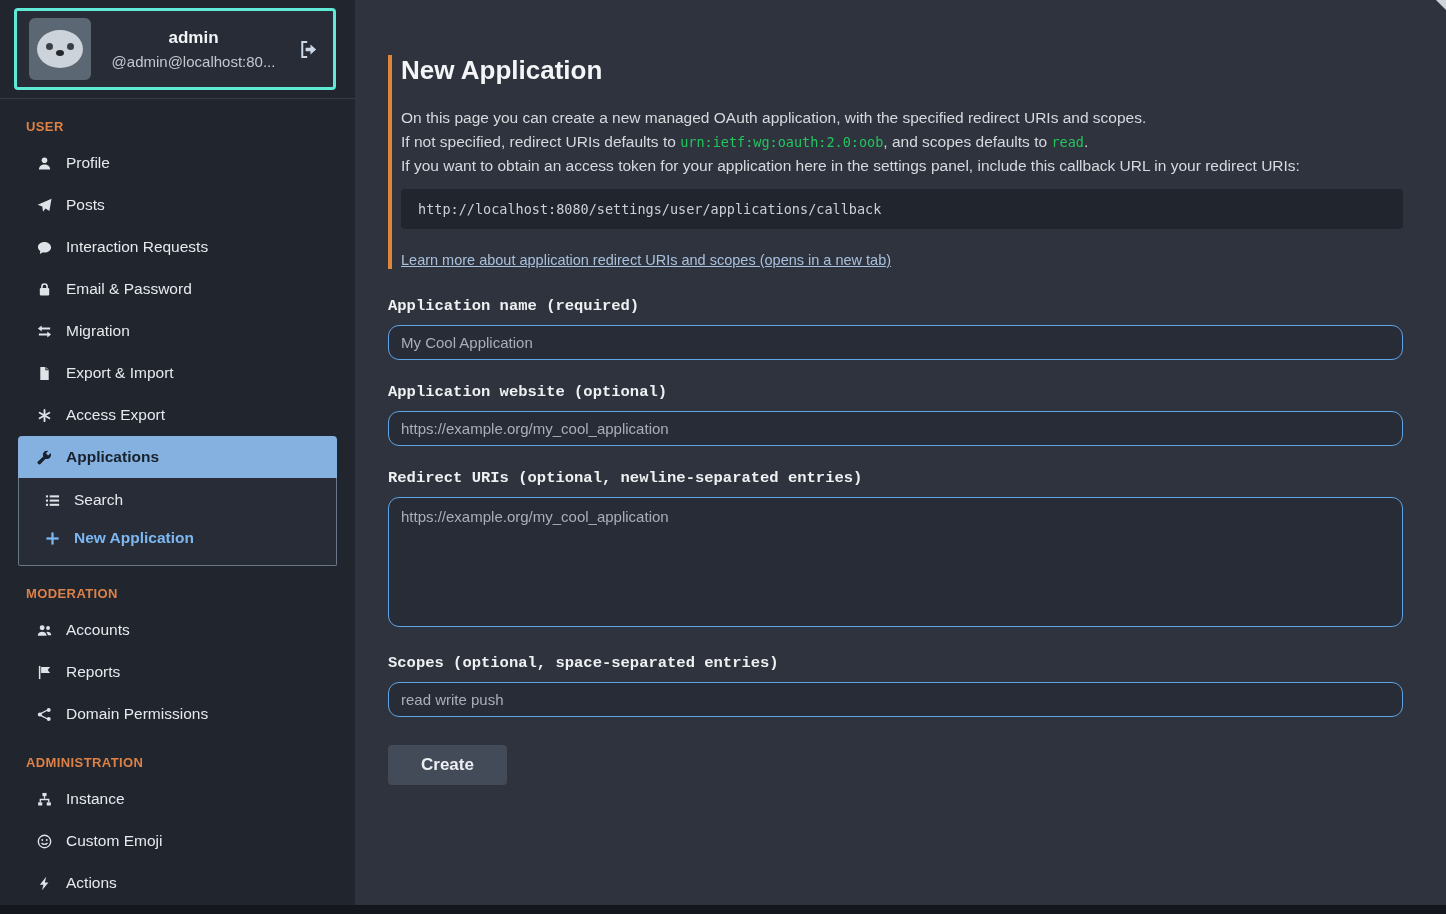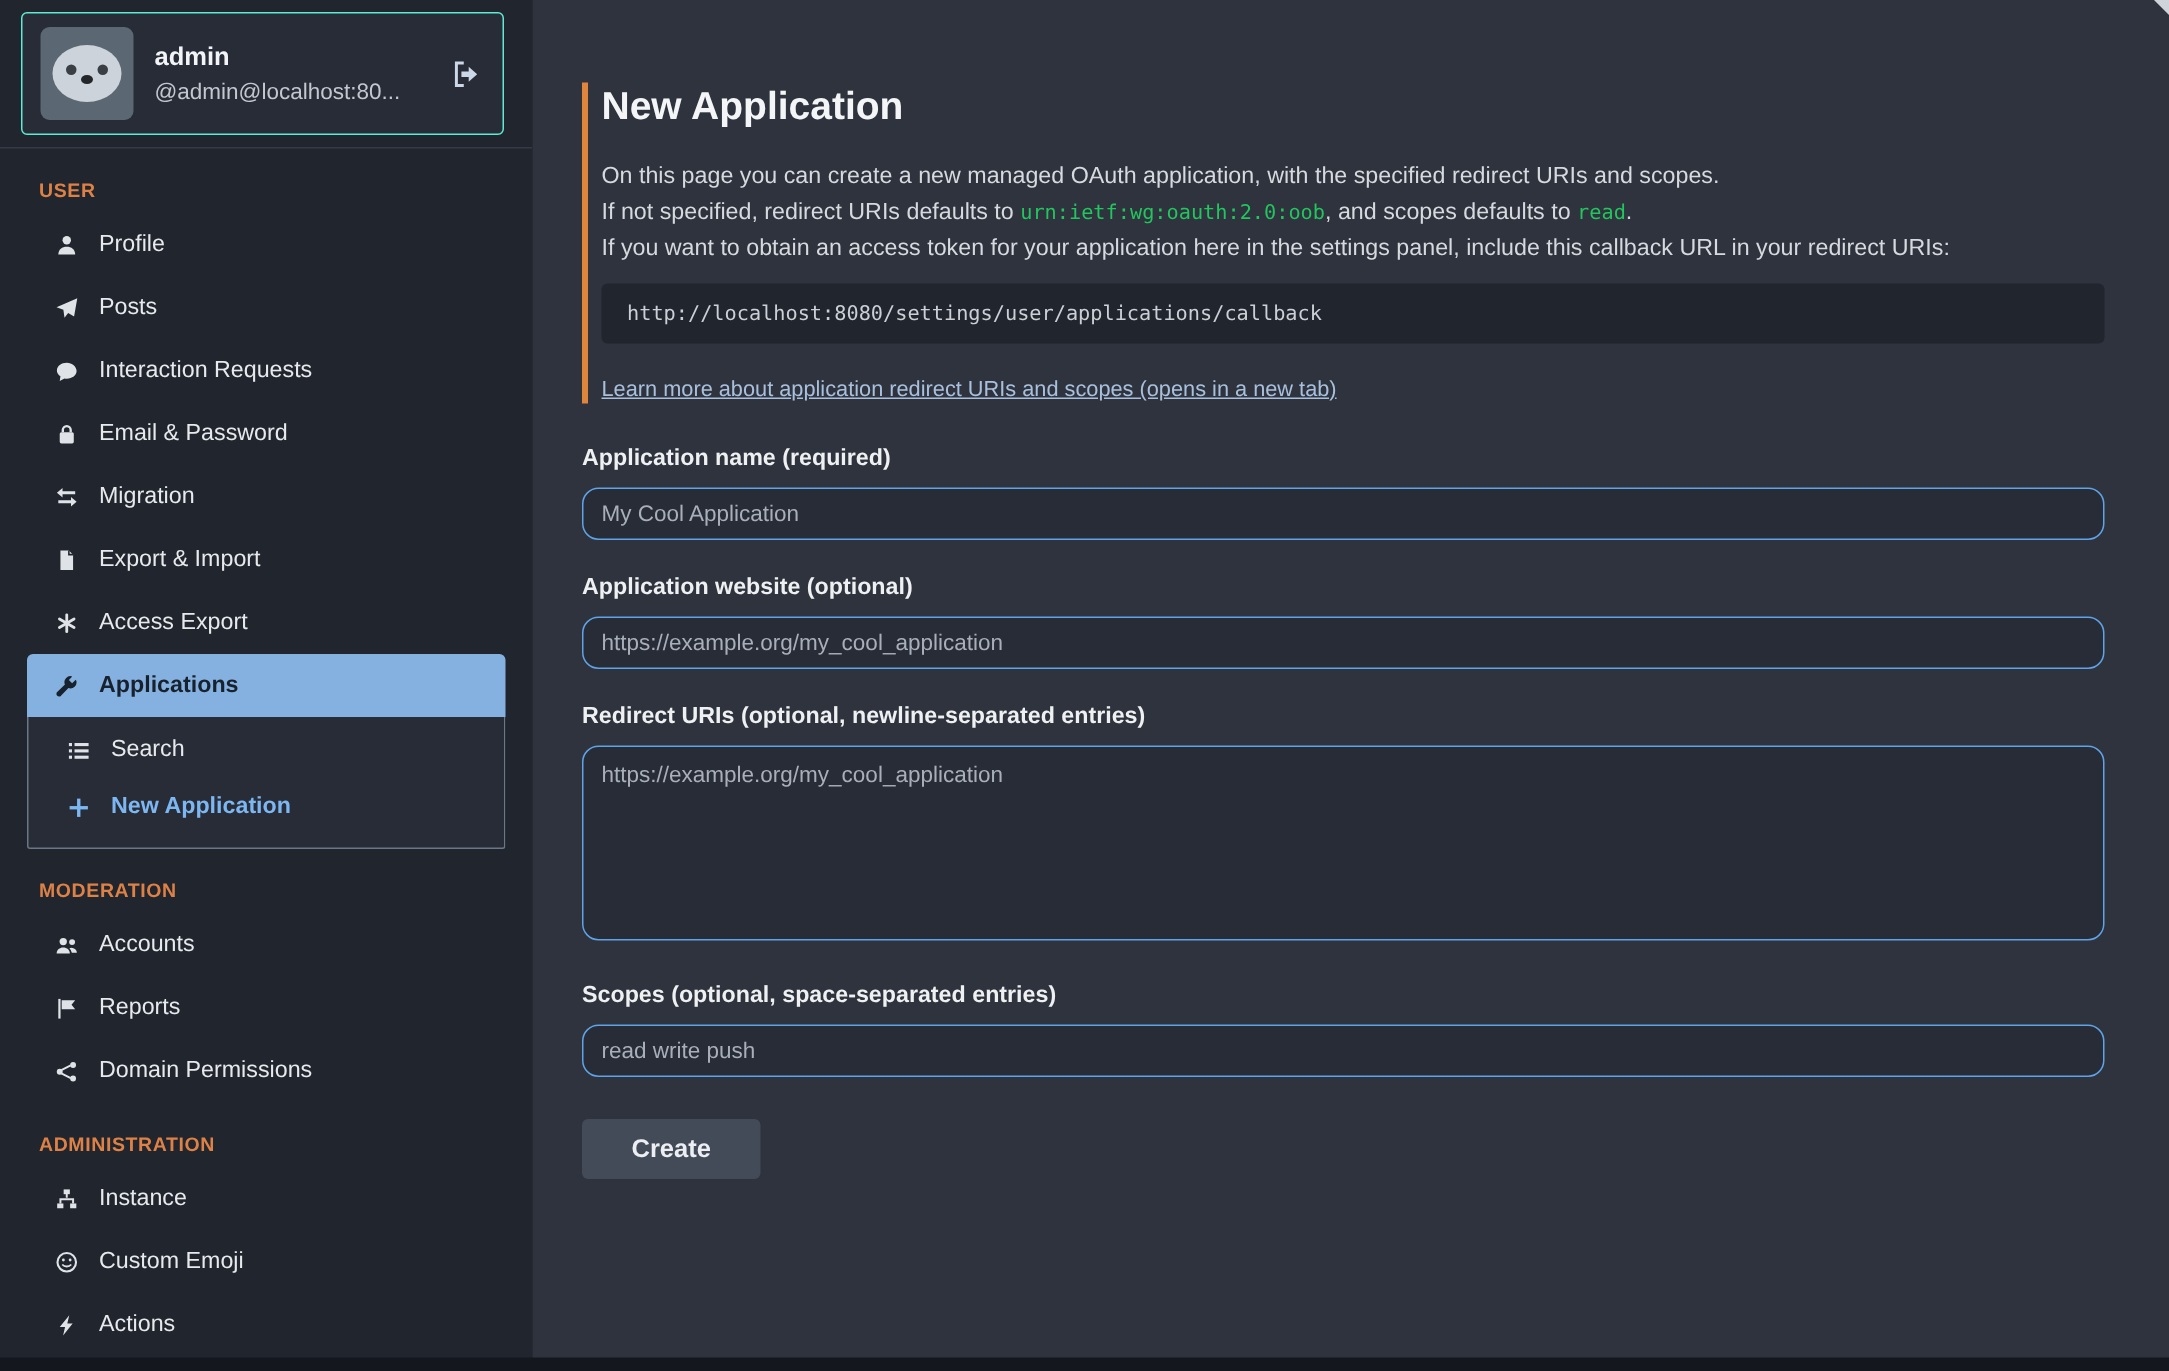--- a/index.html
+++ b/index.html
@@ -13,22 +13,22 @@
   }
   
   .sidebar {
     flex:0 0 355px; width:355px; height:914px; overflow:hidden;
     background:#20252e;
     padding-top:8px;
   }
   .user-card-wrap { padding:0 19px 8px 14px; border-bottom:1px solid #343b47; }
   .user-card {
     display:flex; align-items:center; gap:14px;
-    background:#272c37; border:1px solid #5eead4; border-radius:4px;
-    padding:10px 12px; height:82px;
+    background:#272c37; border:3px solid #5eead4; border-radius:4px;
+    padding:10px 12px; height:82px;text-align:center;
   }
   .avatar { width:62px; height:62px; border-radius:6px; background:#5c6774; display:flex; align-items:center; justify-content:center; flex:0 0 62px; }
   .avatar-face { width:46px; height:38px; border-radius:50%; background:#ccd3da; position:relative; }
   .avatar-eye { position:absolute; top:13px; width:7px; height:7px; border-radius:50%; background:#3a3f46; }
   .avatar-eye.left { left:9px; } .avatar-eye.right { right:9px; }
   .avatar-nose { position:absolute; top:20px; left:19px; width:8px; height:6px; border-radius:50%; background:#23262b; }
   .user-info { flex:1; min-width:0; }
   .user-name { font-weight:bold; font-size:17px; color:#f2f4f6; margin-bottom:5px; }
   .user-handle { font-size:15px; color:#c3c8cf; white-space:nowrap; overflow:hidden; }
   .logout-btn { color:#ccd8e8; flex:0 0 auto; cursor:pointer; background:none; border:none; padding:0 2px; }
@@ -64,21 +64,21 @@
   .page-title { margin:0 0 20px; font-size:26px; font-weight:bold; color:#f4f5f7; }
   .intro-line { margin:0; font-size:15.5px; line-height:24px; color:#d6d9de; }
   .inline-code { font-family:"DejaVu Sans Mono", monospace; font-size:13.5px; color:#22c55e; }
   .callback-block {
     background:#20252e; border-radius:4px; padding:12px 17px;
     margin:11px 0 22px; font-family:"DejaVu Sans Mono", monospace;
     font-size:13.5px; color:#ccd0d6; white-space:pre;
   }
   .learn-link { color:#a9c0dd; font-size:14.5px; text-decoration:underline; }
   .field { margin-bottom:23px; }
-  .field-label { display:block; font-weight:bold; color:#eef0f2; font-size:15.5px; margin-bottom:10px; }
+  .field-label { display:block; font-weight:bold; color:#eef0f2; font-size:15.5px; margin-bottom:10px;font-family:Liberation Mono, monospace; }
   .text-input, .text-area {
     width:100%; background:#272c36; border:1px solid #5fa3e8; border-radius:11px;
     padding:8px 12px; font-size:15px; color:#e8eaee;
     font-family:"Liberation Sans", sans-serif;
   }
   .text-area { height:130px; resize:none; line-height:22px; }
   .text-input::placeholder, .text-area::placeholder { color:#a9afba; opacity:1; }
   .create-btn {
     background:#434b59; color:#eceef2; font-weight:bold; font-size:17px;
     border:none; border-radius:4px; padding:10px 33px; margin-top:5px; cursor:pointer;

